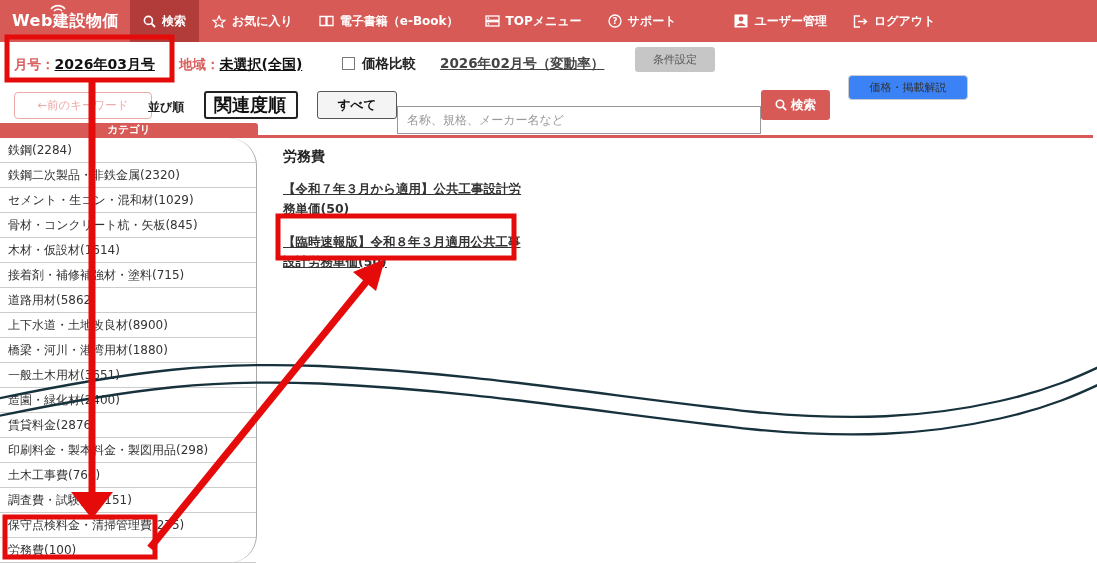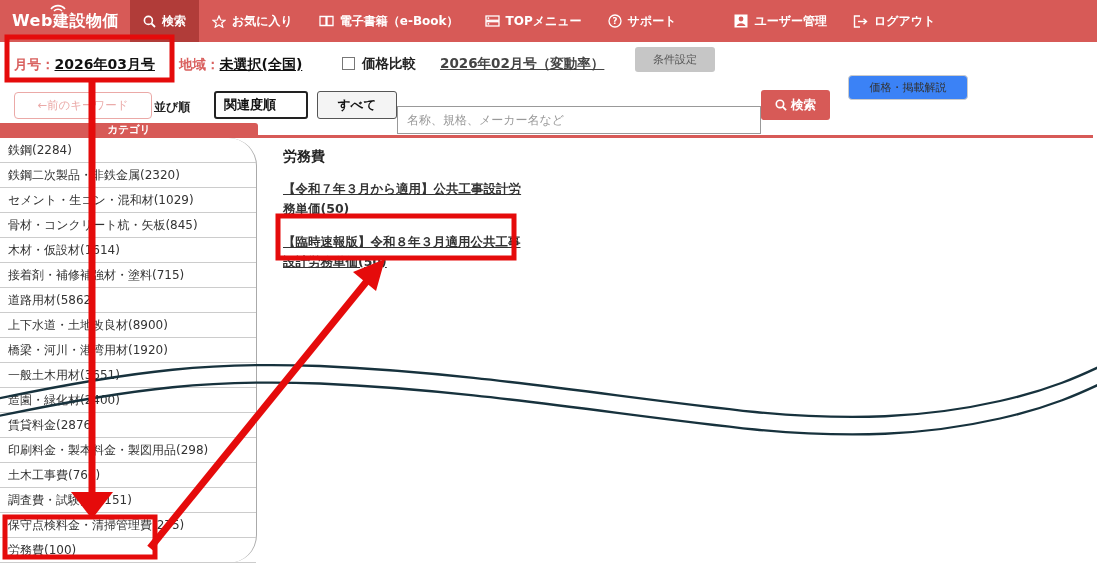--- a/index.html
+++ b/index.html
@@ -32,23 +32,23 @@
   .btn { display:flex; align-items:center; justify-content:center; cursor:pointer; }
   .btn-condition { left:635px; top:5px; width:80px; height:25px; background:#c6c6c6; color:#555;
                    font-size:11px; border-radius:3px; }
   .btn-price-note { left:848px; top:5px; width:120px; height:25px; background:#3b82f6;
                     border:1px solid #ccc; color:#333; font-size:11px; border-radius:4px;margin-top:28px; }
 
   
   .searchrow { position:absolute; top:90px; left:0; width:1097px; height:33px; }
   .btn-prev { left:14px; top:2px; width:138px; height:27px; background:#fff; border:1px solid #eba9a7;
               color:#eba9a7; font-size:11.5px; border-radius:4px; }
-  .sort-label { left:154px; top:9px; font-size:12px; font-weight:bold; color:#222; }
-  .sort-select { left:214px; top:1px; width:94px; height:28px; border:2px solid #222; border-radius:3px;
-                 background:#fff; font-size:13px; font-weight:bold; color:#111;
+  .sort-label { left:148px; top:9px; font-size:12px; font-weight:bold; color:#222; }
+  .sort-select { left:204px; top:1px; width:94px; height:28px; border:2px solid #222; border-radius:3px;
+                 background:#fff; font-size:18px; font-weight:bold; color:#111;
                  display:flex; align-items:center; padding-left:8px; cursor:pointer; }
   .btn-all { left:317px; top:1px; width:80px; height:28px; background:#f4f4f4; border:1.5px solid #555;
              border-radius:3px; font-size:12.5px; font-weight:bold; color:#111; }
   .search-input { position:absolute; left:397px; top:16px; width:364px; height:28px; border:1px solid #999;
                   padding-left:9px; font-size:12px; color:#333; outline:none;
                   font-family:"DejaVu Sans","Liberation Sans",sans-serif; }
   .search-input::placeholder { color:#999; }
   .btn-search { left:761px; top:0; width:69px; height:30px; background:#d75a57; color:#fff;
                 font-size:12.5px; font-weight:bold; border-radius:3px; gap:4px; }
 
@@ -179,21 +179,21 @@
 
   <div class="sidebar">
     <div class="cat-item">鉄鋼(2284)</div>
     <div class="cat-item">鉄鋼二次製品・非鉄金属(2320)</div>
     <div class="cat-item">セメント・生コン・混和材(1029)</div>
     <div class="cat-item">骨材・コンクリート杭・矢板(845)</div>
     <div class="cat-item">木材・仮設材(1614)</div>
     <div class="cat-item">接着剤・補修補強材・塗料(715)</div>
     <div class="cat-item">道路用材(5862)</div>
     <div class="cat-item">上下水道・土地改良材(8900)</div>
-    <div class="cat-item">橋梁・河川・港湾用材(1920)</div>
+    <div class="cat-item">橋梁・河川・港湾用材(1880)</div>
     <div class="cat-item">一般土木用材(3651)</div>
     <div class="cat-item">造園・緑化材(2400)</div>
     <div class="cat-item">賃貸料金(2876)</div>
     <div class="cat-item">印刷料金・製本料金・製図用品(298)</div>
     <div class="cat-item">土木工事費(760)</div>
     <div class="cat-item">調査費・試験費(1151)</div>
     <div class="cat-item">保守点検料金・清掃管理費(275)</div>
     <div class="cat-item">労務費(100)</div>
   </div>
 

